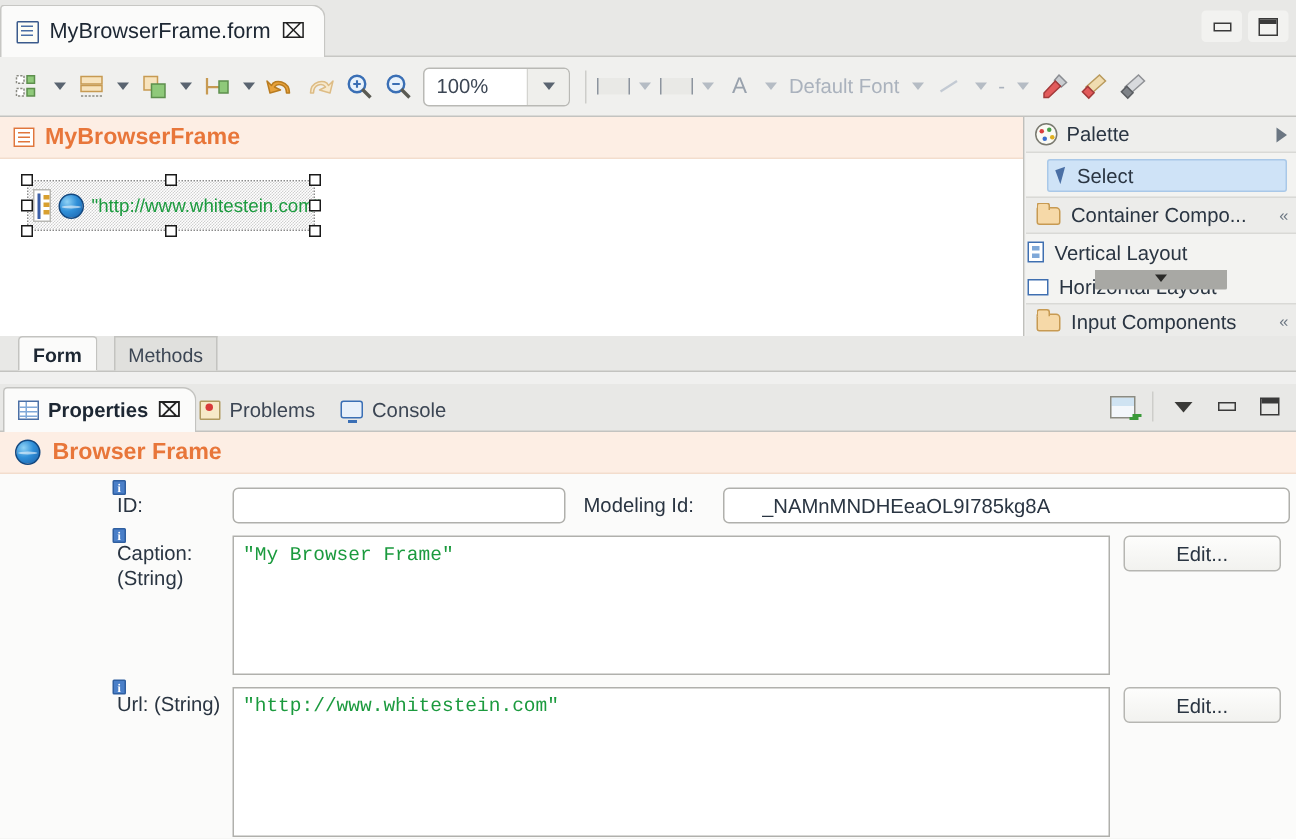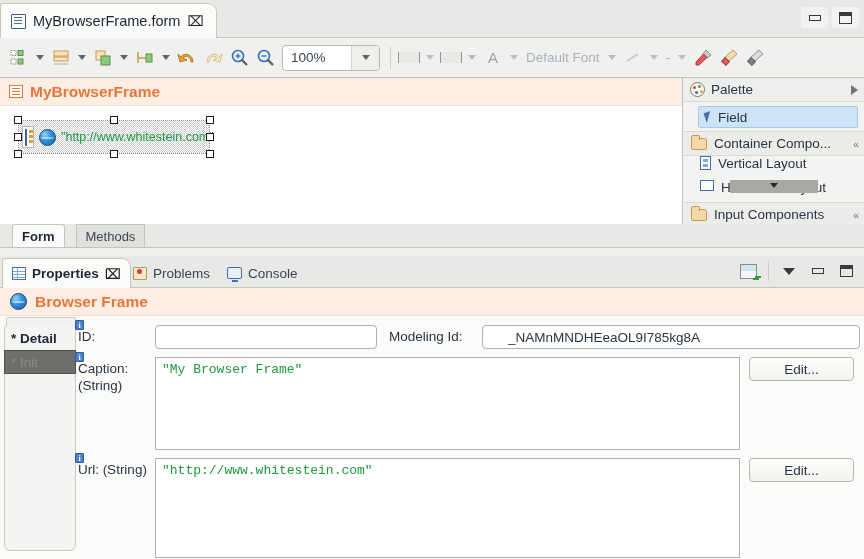--- a/index.html
+++ b/index.html
@@ -214,21 +214,21 @@
     background: #f6d9a8; border: 1.3px solid #c79a52;
     border-radius: 1px 3px 2px 2px;
   }
   .folder-ico::before {
     content:""; position:absolute; left:-1px; top:-4px; width:7px; height:4px;
     background:#f6d9a8; border: 1.3px solid #c79a52; border-bottom:none; border-radius:2px 2px 0 0;
   }
   .chev2 { font-size: 11px; color: #6b7682; letter-spacing: -2px; flex: none; }
 
   .pal-item {
-    height: 24px; display: flex; gap: 7px; padding-left: 16px;
+    height: 24px; display: flex; align-items: center; gap: 7px; padding-left: 1px;
     font-size: 13.5px; color: #2a3542;
   }
   .vl-ico {
     width: 11px; height: 14px; flex: none; border: 1.4px solid #3f6fb0;
     position: relative; background:#fff;
   }
   .vl-ico::before {
     content:""; position:absolute; left:1.5px; top:1.5px; width:5px; height:3px;
     background:#7fa8d8; box-shadow: 0 5px 0 #7fa8d8;
   }
@@ -570,21 +570,21 @@
 
 <div class="palette">
   <div class="pal-title">
     <span class="pal-icon"></span>
     <span class="pt">Palette</span>
     <span class="tri-right"></span>
   </div>
 
   <div class="pal-sel-row">
     <span class="cursor-ico"></span>
-    <span class="lbl">Field</span>
+    <span class="lbl">Select</span>
   </div>
 
   <div class="pal-group">
     <span class="folder-ico"></span>
     <span class="gl">Container Compo...</span>
     <span class="chev2">«</span>
   </div>
   <div class="pal-item">
     <span class="vl-ico"></span>
     <span>Vertical Layout</span>
@@ -644,25 +644,20 @@
       </div>
   </div>
 </div>
 
 <div class="props-body">
   <div class="bf-header">
     <span class="globe"></span>
     <span class="bt">Browser Frame</span>
   </div>
 
-  <div class="left-rail">
-    <span class="rail-top"></span>
-    <div class="rail-tab detail">* Detail</div>
-    <div class="rail-tab init">* Init</div>
-  </div>
 
   <div class="field-rows">
 
     <div class="row" style="top:0; height:30px;">
       <div class="lbl-col" style="top:4px;">
         <span class="info-badge">i</span>
         <span class="fld-label">ID:</span>
       </div>
       <input class="txt-input" style="position: absolute; left: 77px; top: 1px; width: 222px; height: 24px;" value="">
       <span class="modeling-lbl" style="position:absolute; left:311px; top:5px;">Modeling Id:</span>

